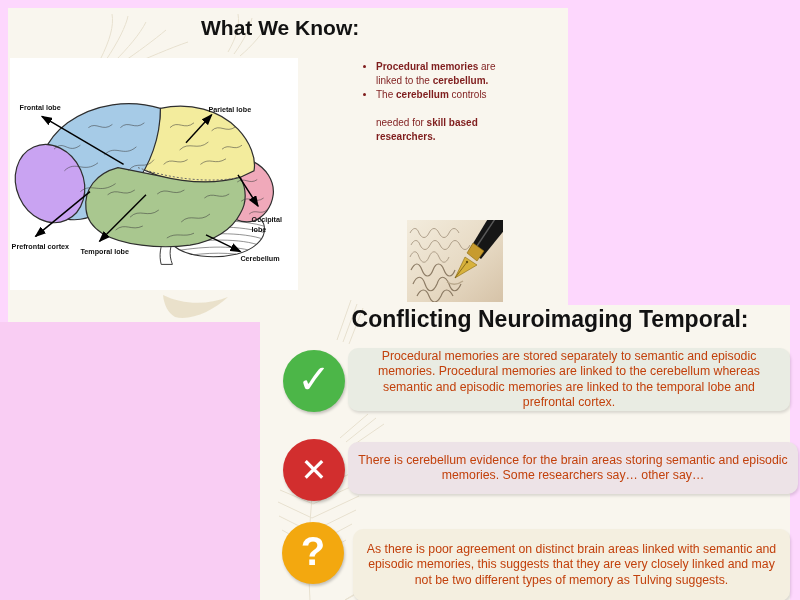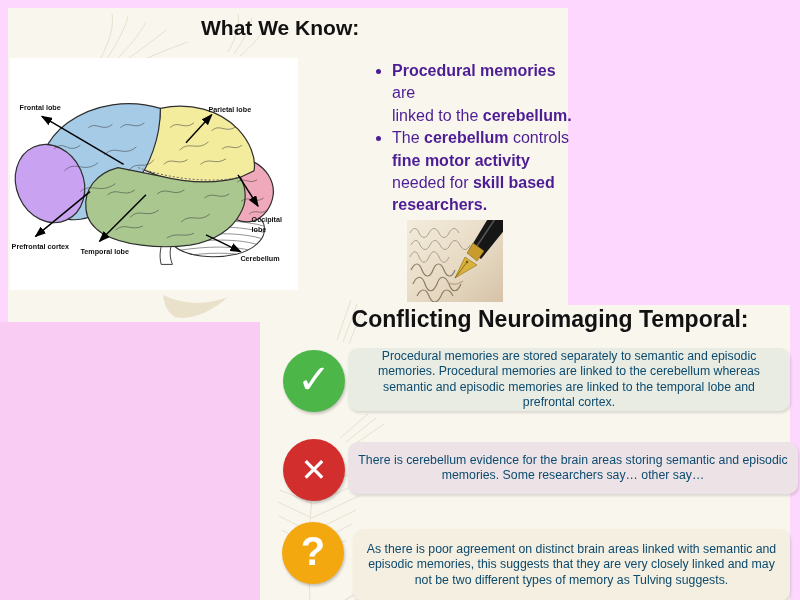--- a/index.html
+++ b/index.html
@@ -22,40 +22,40 @@
   #brain-box{position:absolute;left:10px;top:58px;width:288px;height:232px;background:var(--image-bg-white);}
   #brain-box svg{display:block;width:100%;height:100%;}
   .brain-label{font:bold 9px "Liberation Sans",sans-serif;fill:#111;}
   .lobe{stroke:#2e2e2e;stroke-width:1.5;}
   .lobe-frontal{fill:var(--lobe-frontal-blue);} .lobe-parietal{fill:var(--lobe-parietal-yellow);}
   .lobe-temporal{fill:var(--lobe-temporal-green);} .lobe-occipital{fill:var(--lobe-occipital-pink);}
   .lobe-prefrontal{fill:var(--prefrontal-purple);}
   .gyri{fill:none;stroke:#3c3c3c;stroke-width:0.9;opacity:0.75;}
   .arrow{stroke:#000;stroke-width:1.8;}
 
-  #bullets{position:absolute;left:376px;top:60px;width:204px;color:#4c1d95;font-size:16px;line-height:1.4;}
+  #bullets{position:absolute;left:360px;top:60px;width:204px;color:#7f1d1d;font-size:10px;line-height:1.4;}
   #bullets ul{margin:0;padding-left:16px;list-style:disc;}
   #bullets li+li{}
   .b{font-weight:bold;}
 
   #pen-box{position:absolute;left:407px;top:220px;width:96px;height:82px;}
   #pen-box svg{display:block;width:100%;height:100%;}
 
   #evidence-title{position:absolute;left:320px;top:306px;width:460px;text-align:center;
       font-size:23px;font-weight:bold;color:#121212;}
   .row-circle{position:absolute;width:62px;height:62px;border-radius:50%;color:#fff;
       display:flex;align-items:center;justify-content:center;
       box-shadow:1px 2px 3px rgba(0,0,0,.22);font-family:"DejaVu Sans",sans-serif;}
   #circle-check{left:283px;top:350px;background:var(--check-green);}
   #circle-cross{left:283px;top:439px;background:var(--cross-red);}
   #circle-question{left:282px;top:522px;background:var(--question-orange);}
   .glyph-check{font-size:40px;font-weight:bold;transform:translateY(-2px);}
   .glyph-x{font-size:32px;font-weight:bold;}
   .glyph-q{font-family:"Liberation Sans",sans-serif;font-size:40px;font-weight:bold;transform:translateY(-2px);}
-  .row-box{position:absolute;font-size:12.3px;line-height:15.5px;color:#0c4a6e;text-align:center;
+  .row-box{position:absolute;font-size:12.3px;line-height:15.5px;color:#c2410c;text-align:center;
       border-radius:10px;padding:0 10px;display:flex;align-items:center;justify-content:center;
       box-shadow:1px 2px 3px rgba(0,0,0,.13);}
   #box-1{left:348px;top:348px;width:422px;height:63px;background:var(--box1-bg);}
   #box-2{left:348px;top:442px;width:430px;height:52px;background:var(--box2-bg);}
   #box-3{left:353px;top:529px;width:417px;height:72px;background:var(--box3-bg);}
 </style>
 </head>
 <body>
 
 <div class="panel" id="panel-top"></div>
@@ -119,21 +119,21 @@
     <text class="brain-label" x="302" y="188">lobe</text>
     <text class="brain-label" x="88" y="216">Temporal lobe</text>
     <text class="brain-label" x="2" y="210">Prefrontal cortex</text>
     <text class="brain-label" x="288" y="225">Cerebellum</text>
   </svg>
 </div>
 
 <div id="bullets">
   <ul>
     <li><span class="b">Procedural memories</span><span> are</span><br><span>linked to the </span><span class="b">cerebellum.</span></li>
-    <li><span>The </span><span class="b">cerebellum</span><span> controls</span><br><span class="b">fine motor activity</span><br><span>needed for </span><span class="b">skill based</span><br><span class="b">researchers.</span></li>
+    <li><span>The </span><span class="b">cerebellum</span><span> controls</span><br><br><span>needed for </span><span class="b">skill based</span><br><span class="b">researchers.</span></li>
   </ul>
 </div>
 
 <div id="pen-box">
   <svg viewBox="0 0 96 82">
     <defs>
       <linearGradient id="paper" x1="0" y1="0" x2="1" y2="1">
         <stop offset="0" stop-color="#F3ECDD"></stop>
           <stop offset="0.55" stop-color="#E7DAC4"></stop>
           <stop offset="1" stop-color="#D6C3A8"></stop>

